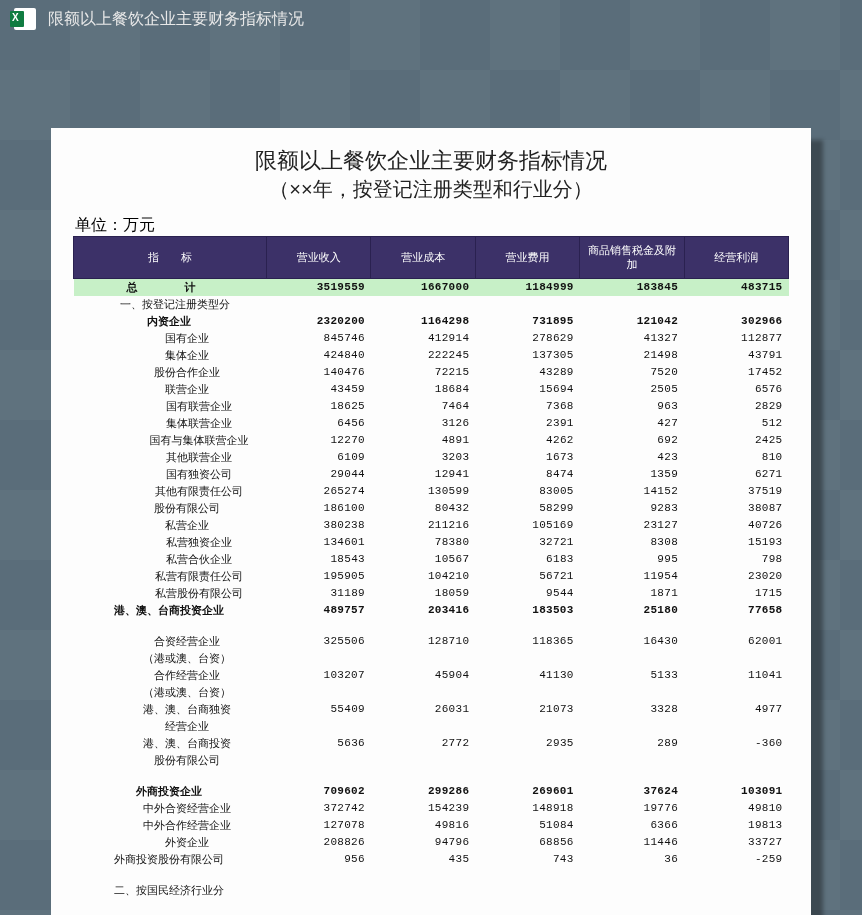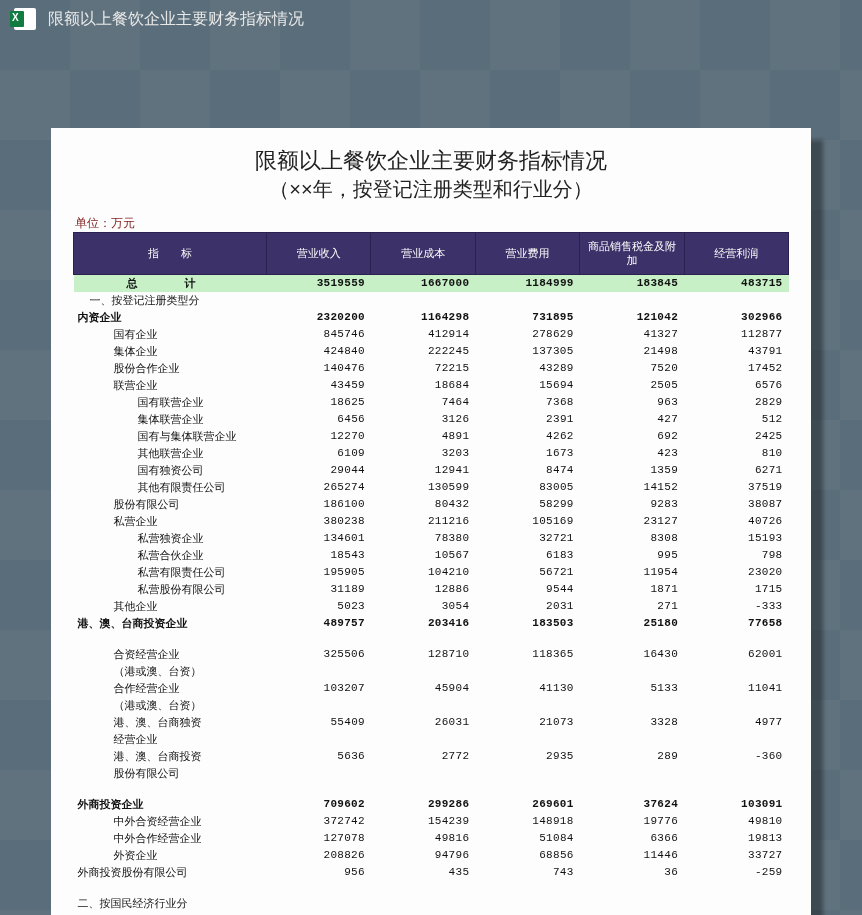--- a/index.html
+++ b/index.html
@@ -81,22 +81,22 @@
   color: #222;
 }
 .sheet h2 {
   text-align: center;
   font-size: 20px;
   font-weight: 400;
   color: #222;
   margin-bottom: 12px;
 }
 .unit {
-  font-size: 12px;
-  color: #7f1d1d;
+  font-size: 16px;
+  color: #000000;
   padding-left: 2px;
 }
 table {
   width: 100%;
   border-collapse: collapse;
   font-size: 11px;
   color: #111;
 }
 thead th {
   background: #3c3168;
@@ -113,21 +113,21 @@
 tbody td {
   padding: 1px 6px;
   white-space: nowrap;
 }
 tbody td.num {
   text-align: right;
   font-family: "Courier New", monospace;
   letter-spacing: 0.3px;
 }
 tbody td.label {
-  text-align: left;
+  text-align: center;
 }
 .total-row td {
   background: #c7f0c7;
   font-weight: bold;
   margin-top: 35px;
 }
 .total-row td.label {
   text-align: center;
   letter-spacing: 18px;
 }
@@ -317,32 +317,24 @@
        <td class="label indent-3">私营有限责任公司</td>
        <td class="num">195905</td>
             <td class="num">104210</td>
             <td class="num">56721</td>
             <td class="num">11954</td>
             <td class="num">23020</td>
      </tr>
           <tr class="">
        <td class="label indent-3">私营股份有限公司</td>
        <td class="num">31189</td>
-            <td class="num">12886</td>
+            <td class="num">18059</td>
             <td class="num">9544</td>
             <td class="num">1871</td>
             <td class="num">1715</td>
-     </tr>
-          <tr class="">
-       <td class="label indent-2">其他企业</td>
-       <td class="num">5023</td>
-            <td class="num">3054</td>
-            <td class="num">2031</td>
-            <td class="num">271</td>
-            <td class="num">-333</td>
      </tr>
           <tr class="bold-row">
        <td class="label indent-0">港、澳、台商投资企业</td>
        <td class="num">489757</td>
             <td class="num">203416</td>
             <td class="num">183503</td>
             <td class="num">25180</td>
             <td class="num">77658</td>
      </tr>
           <tr>

